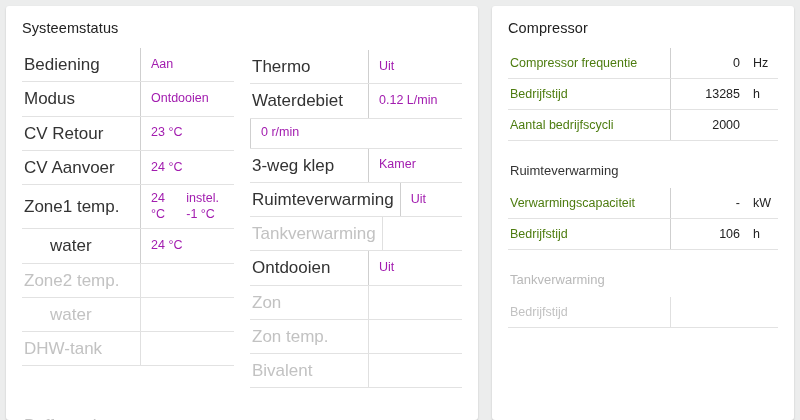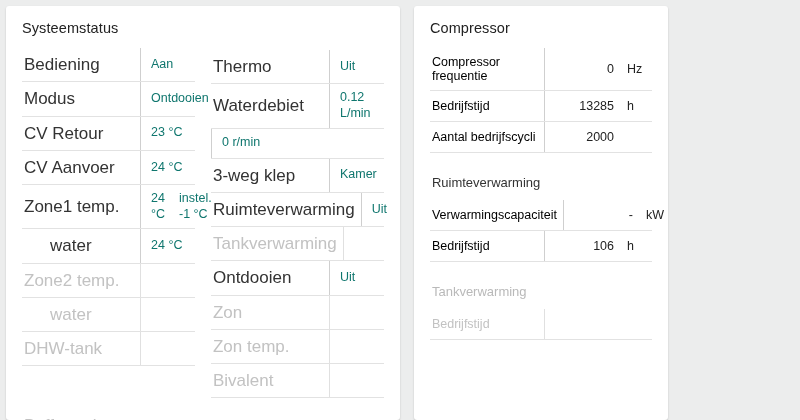--- a/index.html
+++ b/index.html
@@ -6,21 +6,21 @@
     margin: 0;
     padding: 0;
     width: 800px;
     height: 420px;
     background: #eceded;
     font-family: "Liberation Sans", sans-serif;
     overflow: hidden;
   }
   .page {
     position: relative;
-    width: 668px;
+    width: 800px;
     height: 420px;
     background: #eceded;
     box-sizing: border-box;
     display: flex;
     gap: 14px;
     padding: 6px 0 0 6px;
   }
   .card {
     background: #ffffff;
     border-radius: 3px;
@@ -70,21 +70,21 @@
     display: flex;
     align-items: center;
     padding: 6px 6px 6px 2px;
     box-sizing: border-box;
     line-height: 1.25;
   }
   .row .value {
     flex: 1 1 auto;
     border-left: 1px solid #cfcfcf;
     font-size: 12.5px;
-    color: #0f766e;
+    color: #a21caf;
     display: flex;
     align-items: center;
     padding: 6px 4px 6px 10px;
     box-sizing: border-box;
     line-height: 1.25;
     gap: 14px;
   }
   .row.disabled .label,
   .row.disabled .value { color: #c2c2c2; }
   .row.disabled .value { border-left-color: #e0e0e0; }
@@ -95,21 +95,21 @@
   .rrow {
     display: flex;
     align-items: stretch;
     border-bottom: 1px solid #e2e2e2;
     min-height: 31px;
     box-sizing: border-box;
   }
   .rrow .rlabel {
     flex: 1 1 auto;
     font-size: 12.5px;
-    color: #000000;
+    color: #4d7c0f;
     display: flex;
     align-items: center;
     padding: 7px 6px 7px 2px;
     box-sizing: border-box;
   }
   .rrow .rval {
     flex: 0 0 76px;
     border-left: 1px solid #cfcfcf;
     font-size: 12.5px;
     color: #222222;

